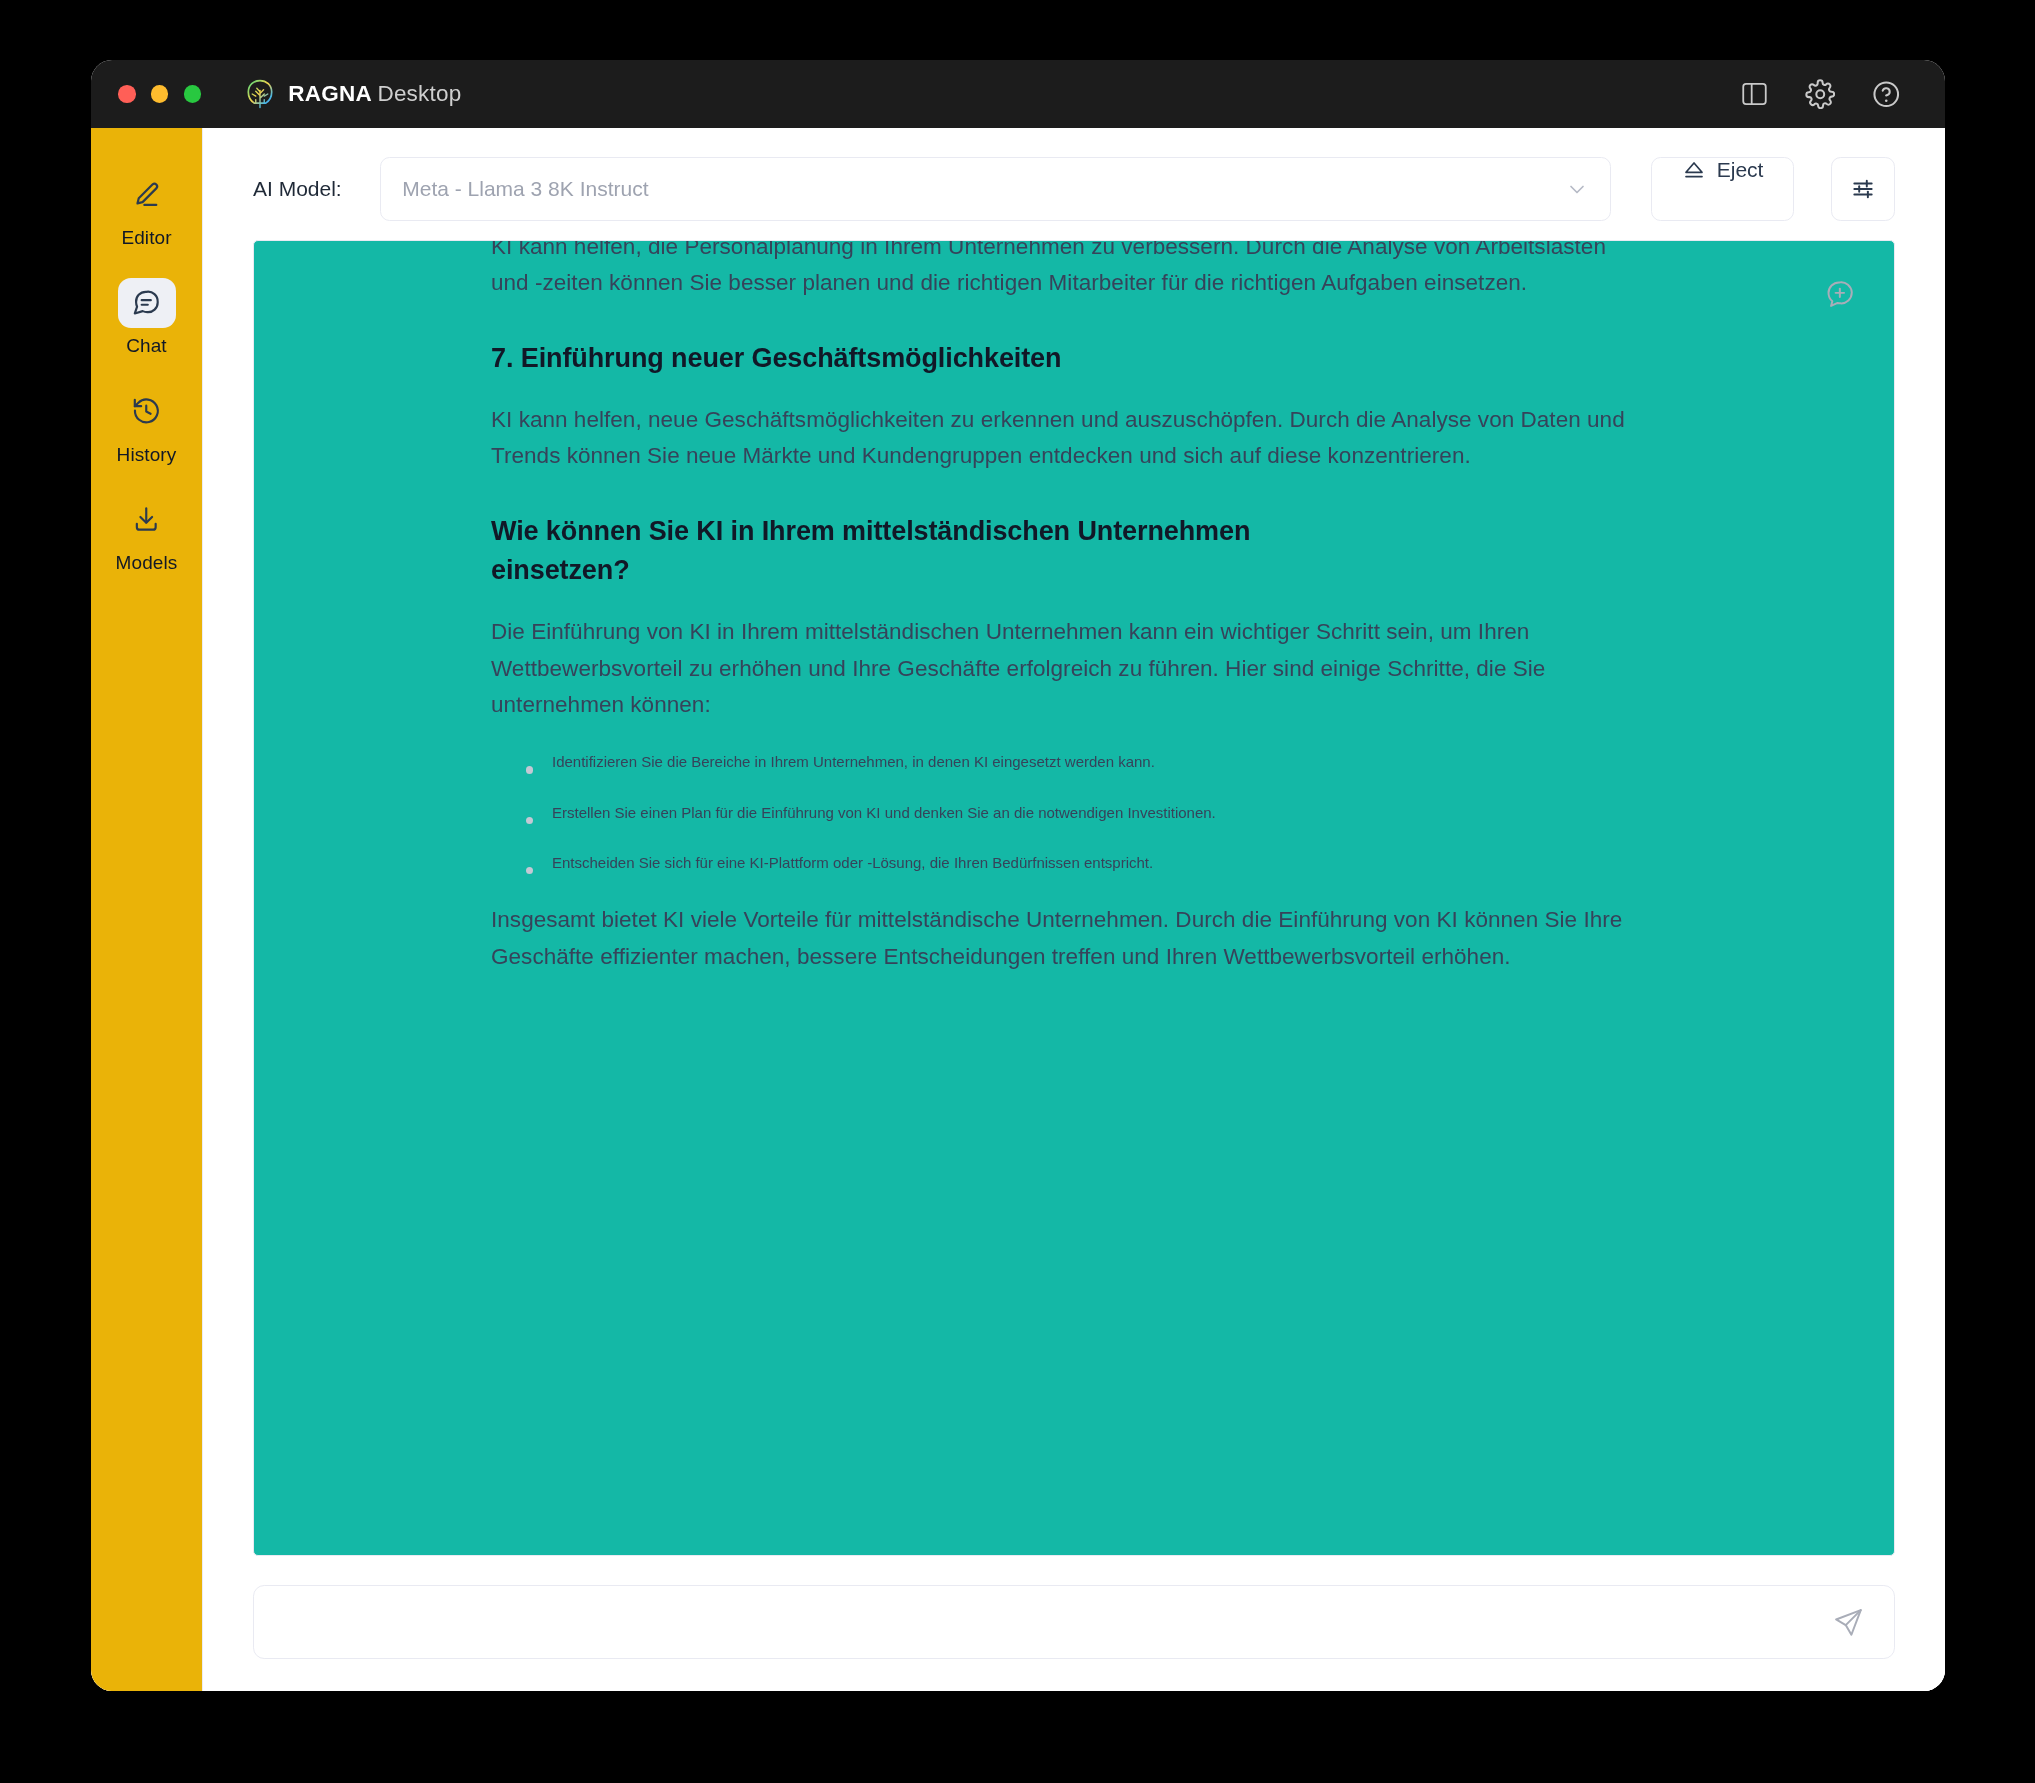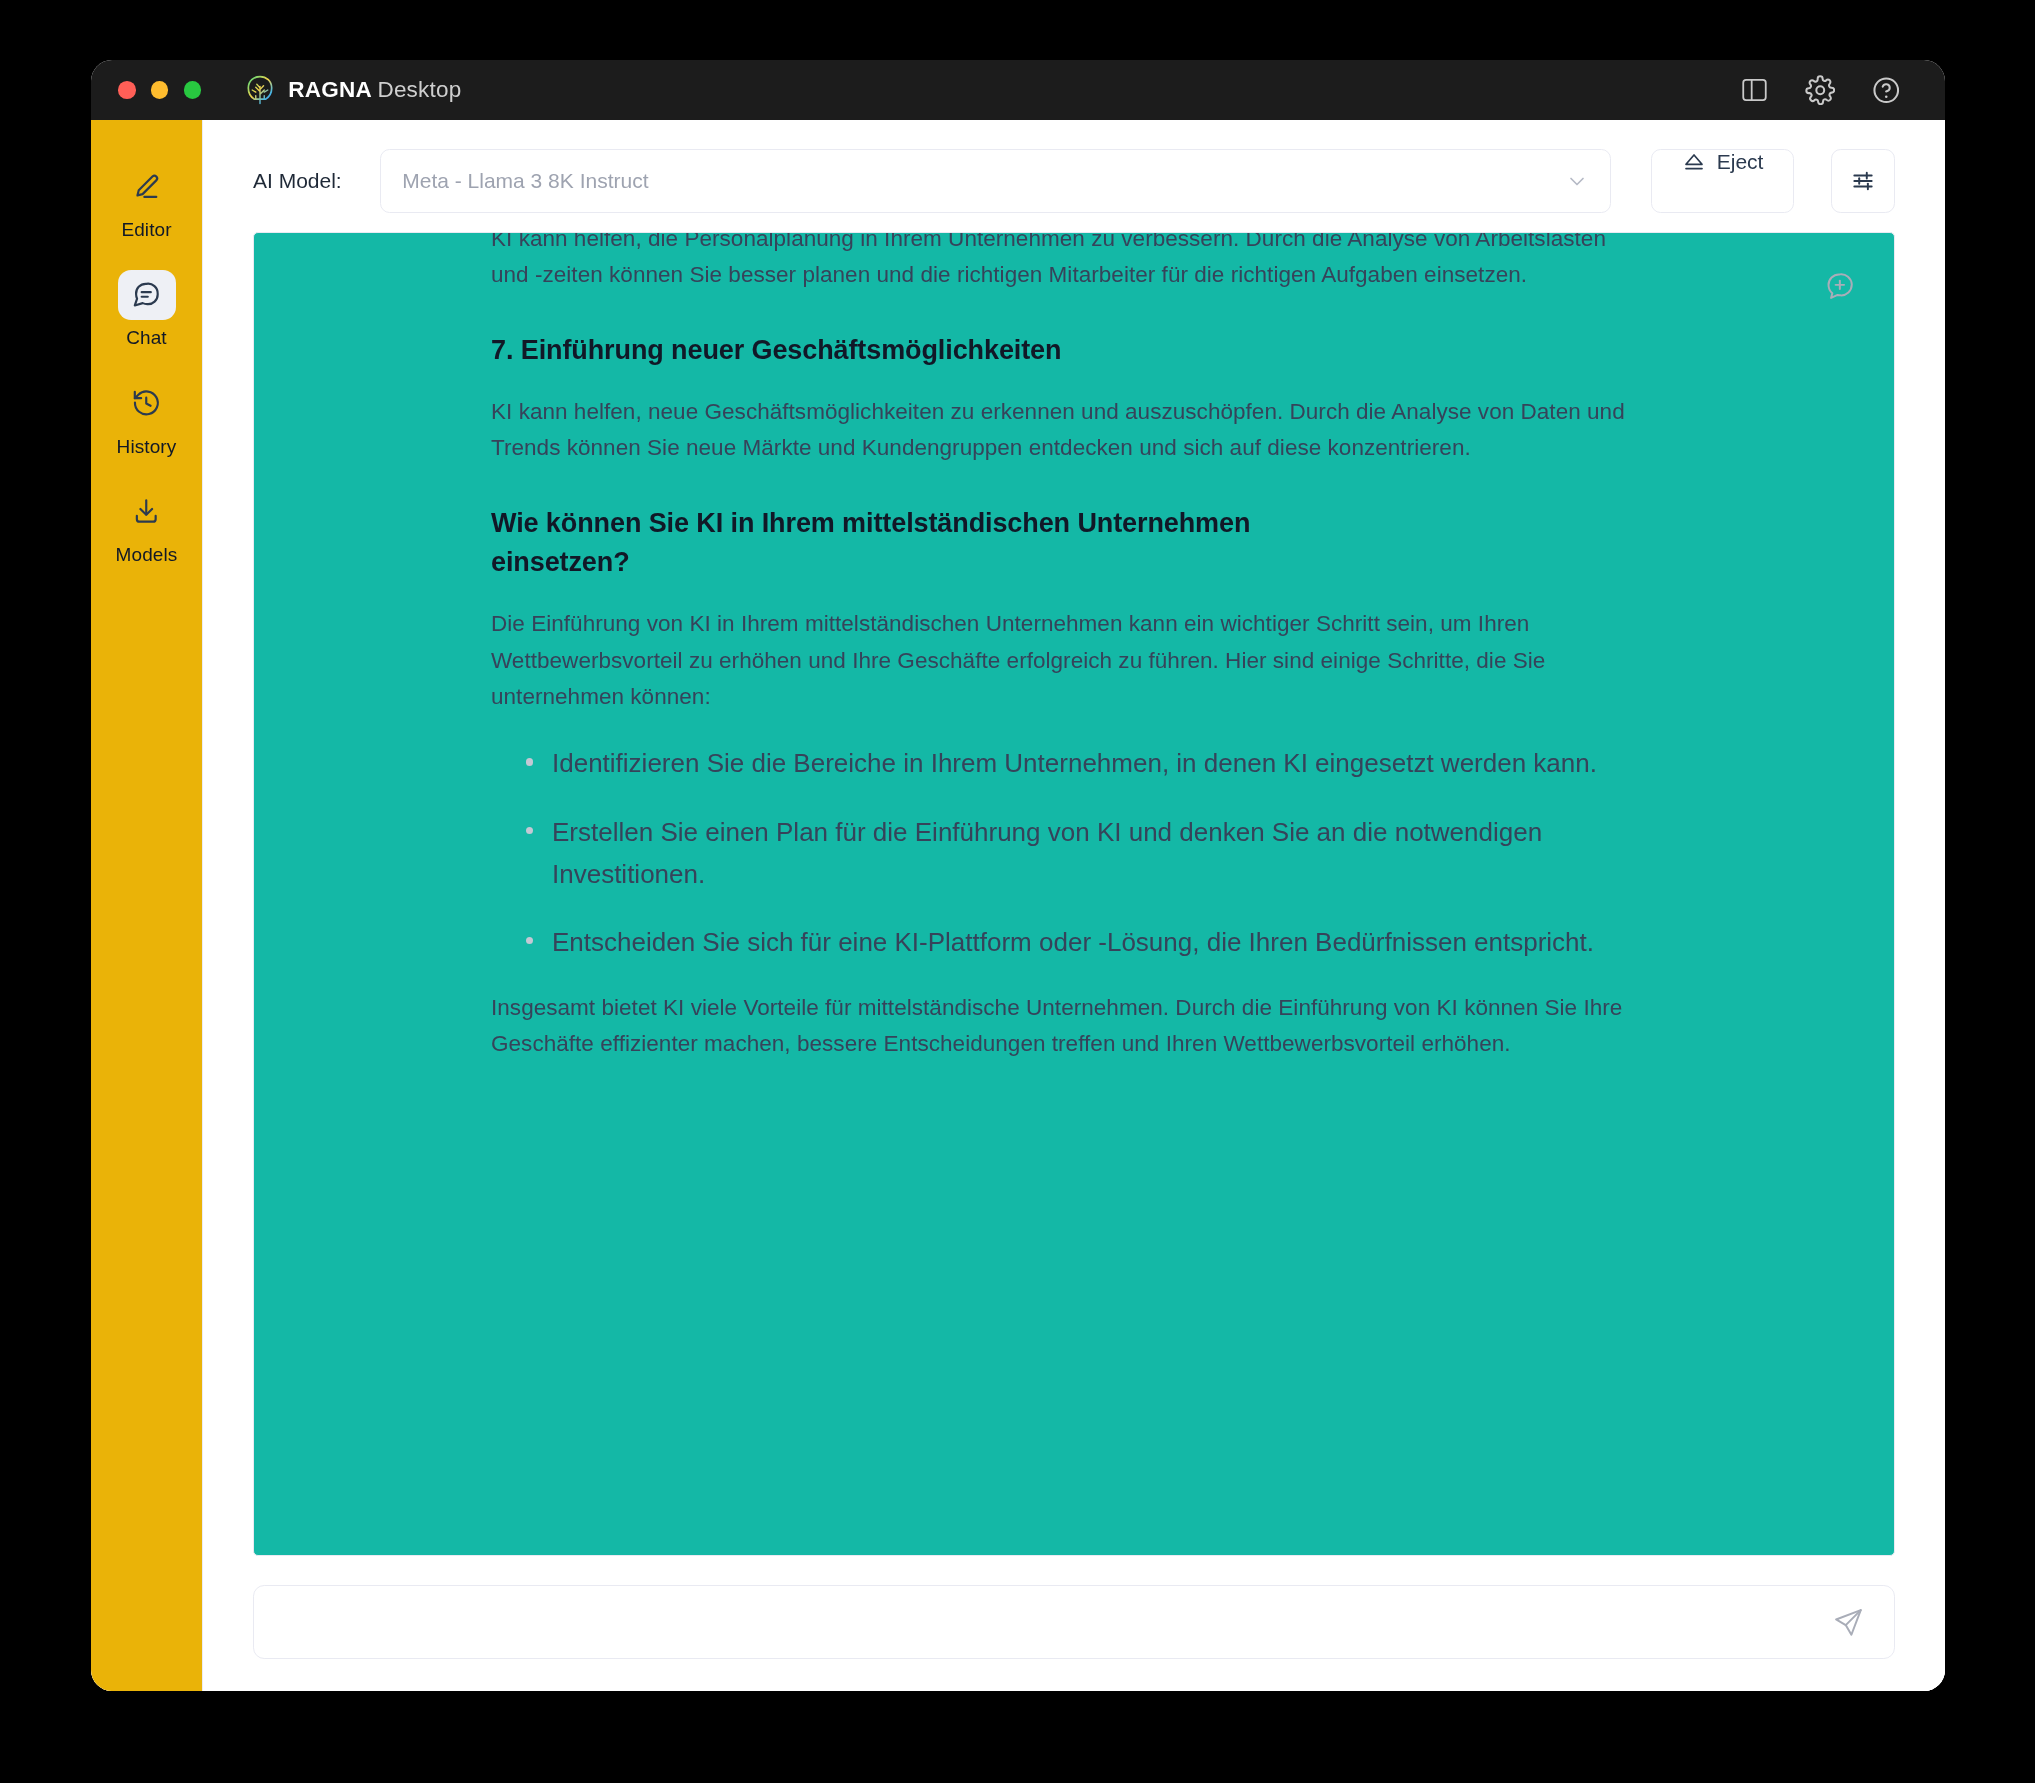--- a/index.html
+++ b/index.html
@@ -25,21 +25,21 @@
     height: 1631px;
     background: #ffffff;
     border-radius: 21px;
     overflow: hidden;
     display: flex;
     flex-direction: column;
   }
 
   
   .titlebar {
-    height: 60px;
+    height: 68px;
     background: #1c1c1c;
     display: flex;
     align-items: center;
     padding: 0 43px 0 27px;
     flex: 0 0 auto;
     position: relative;
   }
   .traffic-lights {
     display: flex;
     align-items: center;
@@ -253,21 +253,21 @@
     letter-spacing: -0.1px;
   }
   .msg-content h3.h-wide { max-width: 810px; }
   .msg-content ul {
     list-style: none;
     margin: 0 0 27px 0;
     padding: 0 0 0 35px;
   }
   .msg-content li {
     position: relative;
-    font-size: 26px;
+    font-size: 15px;
     line-height: 1.62;
     color: #36435a;
     margin-bottom: 26px;
     padding-left: 26px;
     margin-top: 8px;
   }
   .msg-content li::before {
     content: "";
     position: absolute;
     left: 0;

